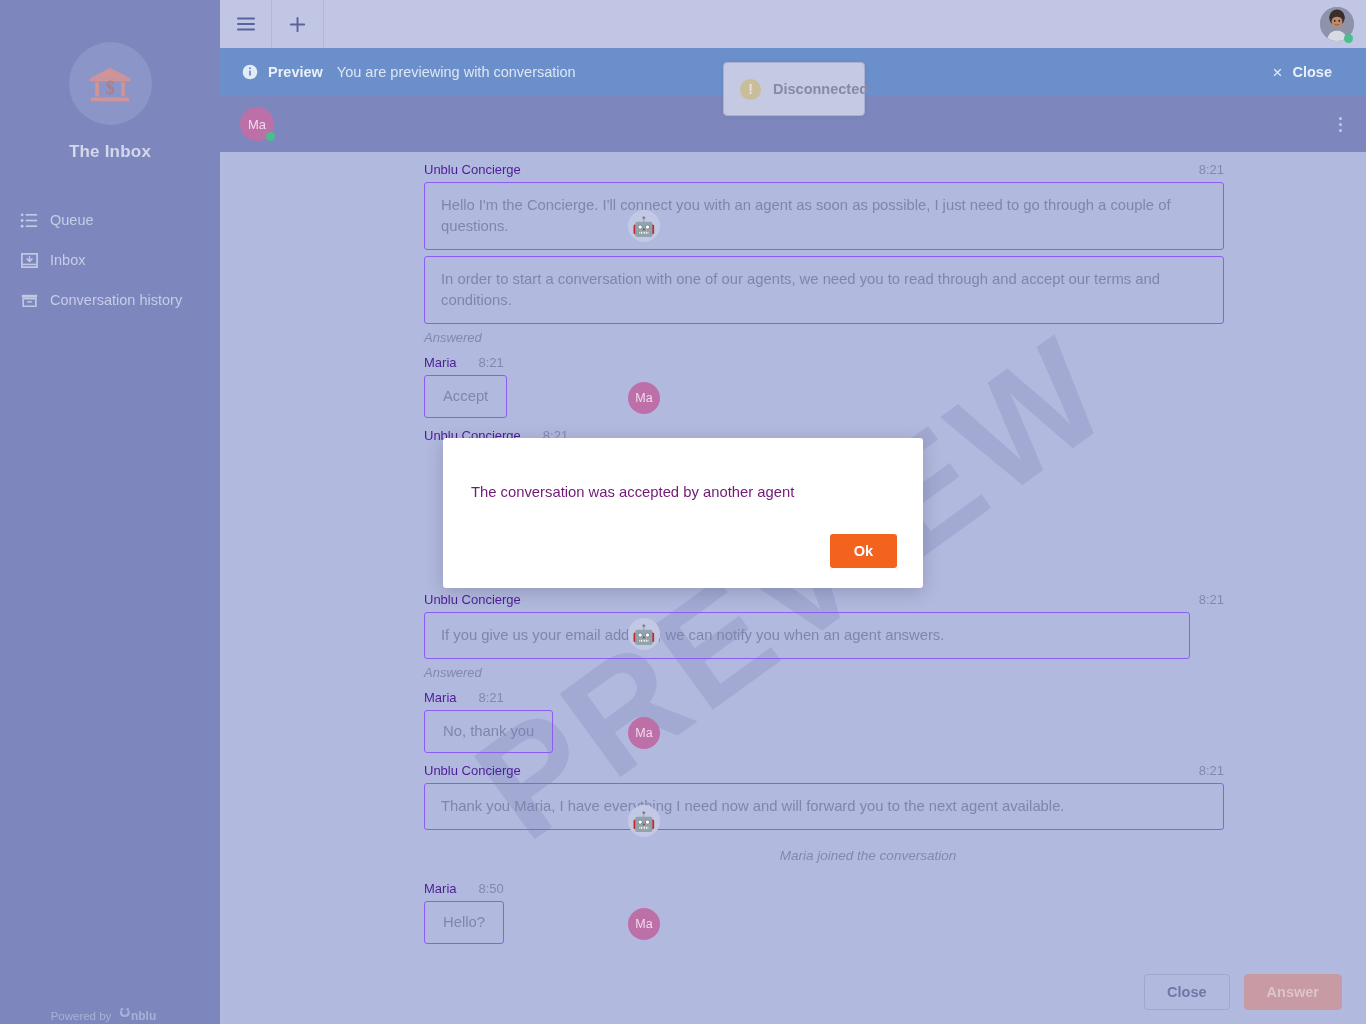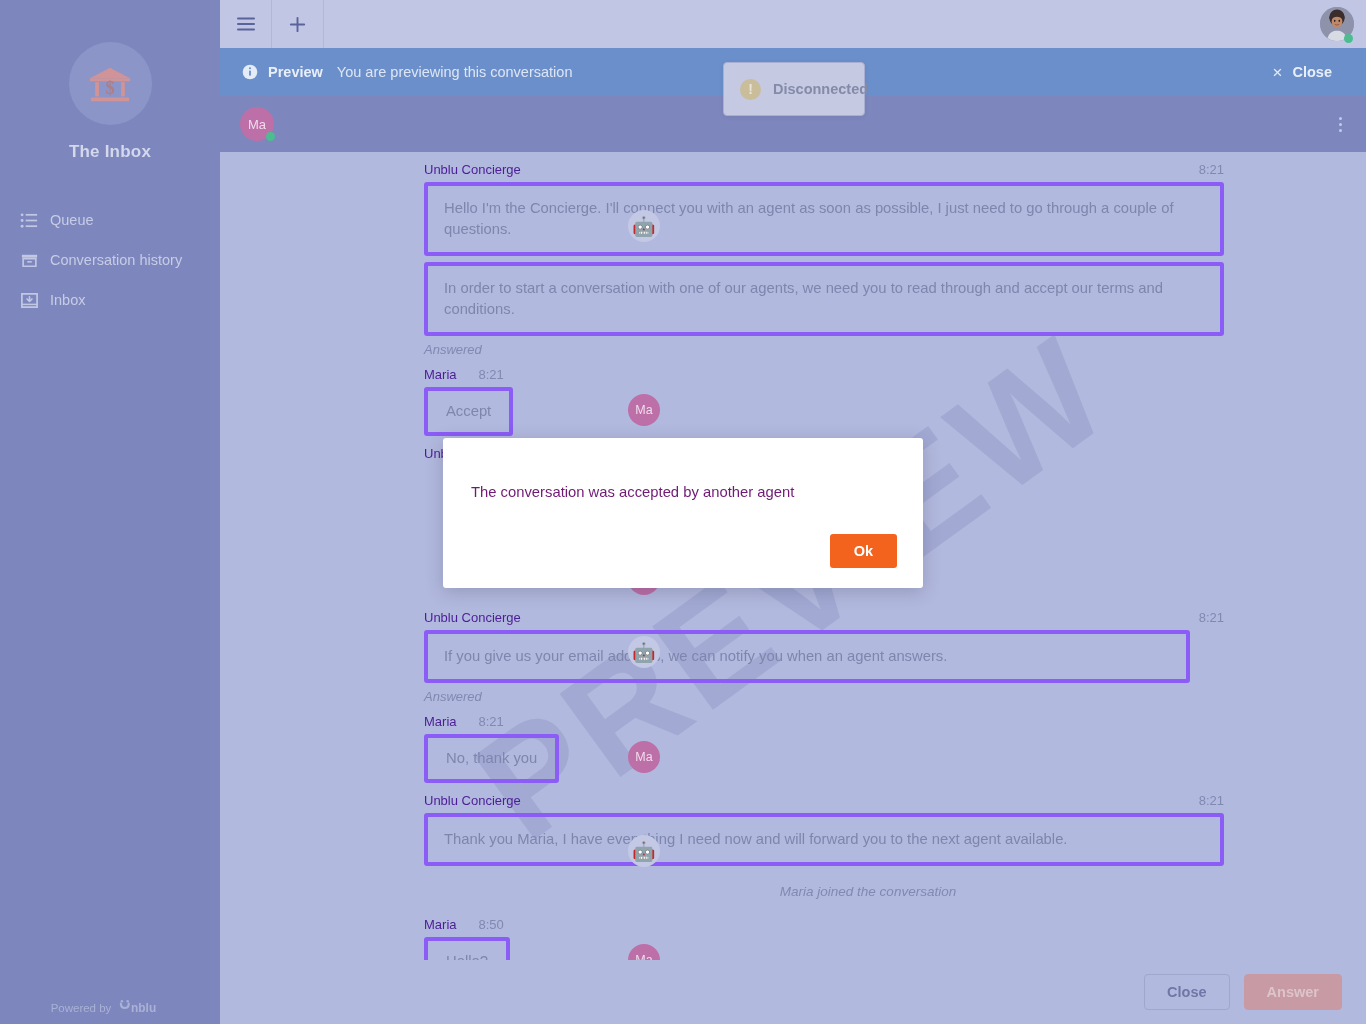--- a/index.html
+++ b/index.html
@@ -78,21 +78,21 @@
   .nav-label {
     margin-left: 10px;
     font-size: 14.5px;
     color: #c7cce6;
     text-align: right;
   }
 
   .powered {
     position: absolute;
     left: 0;
-    bottom: 8px;
+    bottom: 0;
     width: 100%;
     display: flex;
     align-items: center;
     justify-content: center;
     gap: 6px;
   }
 
   .powered-text {
     font-size: 11.5px;
     color: #a9b1d6;
@@ -352,21 +352,21 @@
     margin-left: 22px;
   }
 
   .meta-time-right {
     margin-left: auto;
     font-size: 13px;
     color: #8089b2;
   }
 
   .bubble {
-    border: 4px solid #8b5cf6;
+    border: 1px solid #8b5cf6;
     border-radius: 3px;
     background: transparent;
     padding: 12px 16px;
     font-size: 14.8px;
     line-height: 1.42;
     color: #7e86ae;
     margin-bottom: 6px;
   }
 
   .bubble.inline {
@@ -530,38 +530,38 @@
             <circle cx="2.2" cy="16" r="1.5" fill="currentColor"></circle>
             <rect x="6" y="15.1" width="12" height="1.8" fill="currentColor"></rect>
           </svg>
         </span>
         <span class="nav-label">Queue</span>
       </div>
 
       <div class="nav-item">
         <span class="nav-icon">
           <svg width="19" height="19" viewBox="0 0 20 20" aria-hidden="true">
-            <rect x="2" y="4" width="16" height="3" fill="currentColor"></rect>
-            <path d="M3.3 8h13.4v8H3.3z" fill="none" stroke="currentColor" stroke-width="1.7"></path>
-            <rect x="7.6" y="10.6" width="4.8" height="1.6" fill="currentColor"></rect>
-          </svg>
-        </span>
-        <span class="nav-label">Conversation history</span>
-      </div>
-
-      <div class="nav-item">
-        <span class="nav-icon">
-          <svg width="19" height="19" viewBox="0 0 20 20" aria-hidden="true">
             <path d="M2 3h16v14H2z" fill="none" stroke="currentColor" stroke-width="1.8"></path>
             <path d="M7 7v4M10 7v4M13 7v4" stroke="currentColor" stroke-width="0"></path>
             <path d="M10 6v5m0 0l-2.6-2.6M10 11l2.6-2.6" stroke="currentColor" stroke-width="1.7" fill="none" stroke-linecap="round"></path>
             <rect x="2" y="13.3" width="16" height="1.6" fill="currentColor"></rect>
           </svg>
         </span>
         <span class="nav-label">Inbox</span>
+      </div>
+
+      <div class="nav-item">
+        <span class="nav-icon">
+          <svg width="19" height="19" viewBox="0 0 20 20" aria-hidden="true">
+            <rect x="2" y="4" width="16" height="3" fill="currentColor"></rect>
+            <path d="M3.3 8h13.4v8H3.3z" fill="none" stroke="currentColor" stroke-width="1.7"></path>
+            <rect x="7.6" y="10.6" width="4.8" height="1.6" fill="currentColor"></rect>
+          </svg>
+        </span>
+        <span class="nav-label">Conversation history</span>
       </div>
     </nav>
 
     <div class="powered">
       <span class="powered-text">Powered by</span>
       <svg width="52" height="17" viewBox="0 0 60 20" aria-hidden="true">
         <path d="M4 5.5c0 3.2 2.1 5 4.6 5s4.6-1.8 4.6-5" fill="none" stroke="#a9b1d6" stroke-width="2.6" stroke-linecap="round"></path>
         <circle cx="5.2" cy="2.6" r="1.5" fill="#a9b1d6"></circle>
         <circle cx="12" cy="2.6" r="1.5" fill="#a9b1d6"></circle>
         <text x="16" y="15" font-size="14" font-weight="bold" fill="#a9b1d6" font-family="Liberation Sans, sans-serif">nblu</text>
@@ -603,21 +603,21 @@
 
     <div class="preview-banner">
       <span class="pb-info-icon">
         <svg width="16" height="16" viewBox="0 0 16 16" aria-hidden="true">
           <circle cx="8" cy="8" r="7.3" fill="currentColor"></circle>
           <rect x="7.1" y="6.6" width="1.8" height="5.2" rx="0.7" fill="#6b8fca"></rect>
           <circle cx="8" cy="4.3" r="1.05" fill="#6b8fca"></circle>
         </svg>
       </span>
       <span class="pb-strong">Preview</span>
-      <span class="pb-text">You are previewing this conversation</span>
+      <span class="pb-text">You are previewing with conversation</span>
       <div class="pb-close">
         <span class="pb-x">×</span>
         <span class="pb-close-label">Close</span>
       </div>
     </div>
 
     <div class="conv-header">
       <div class="conv-avatar">
         <div class="circle-ma">Ma</div>
         <div class="online-dot2"></div>

